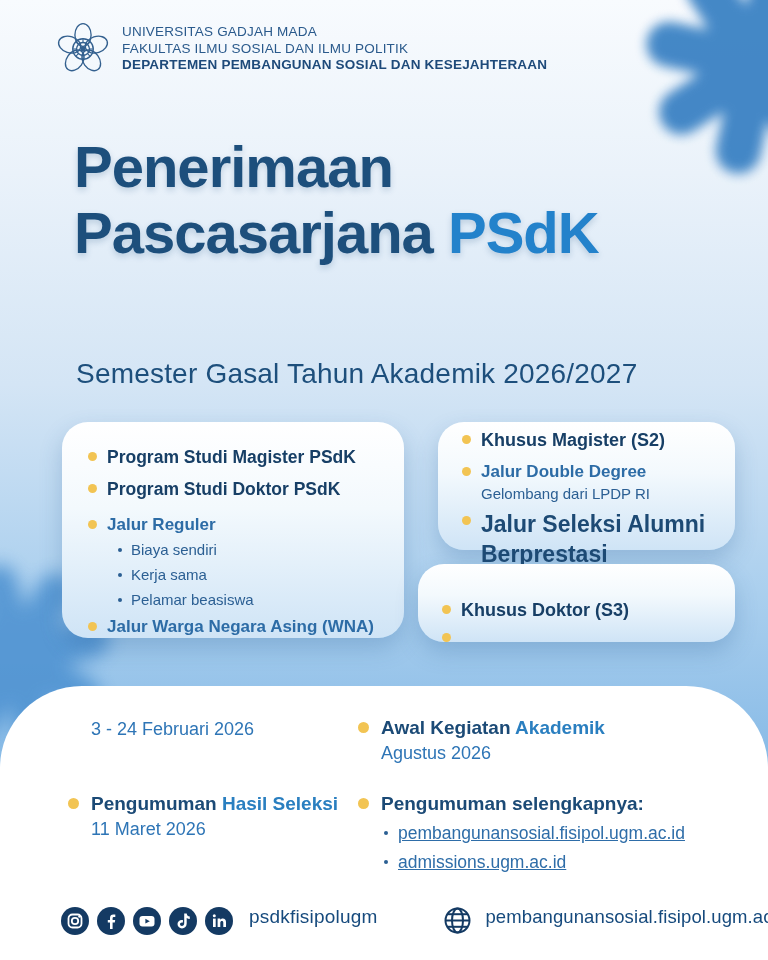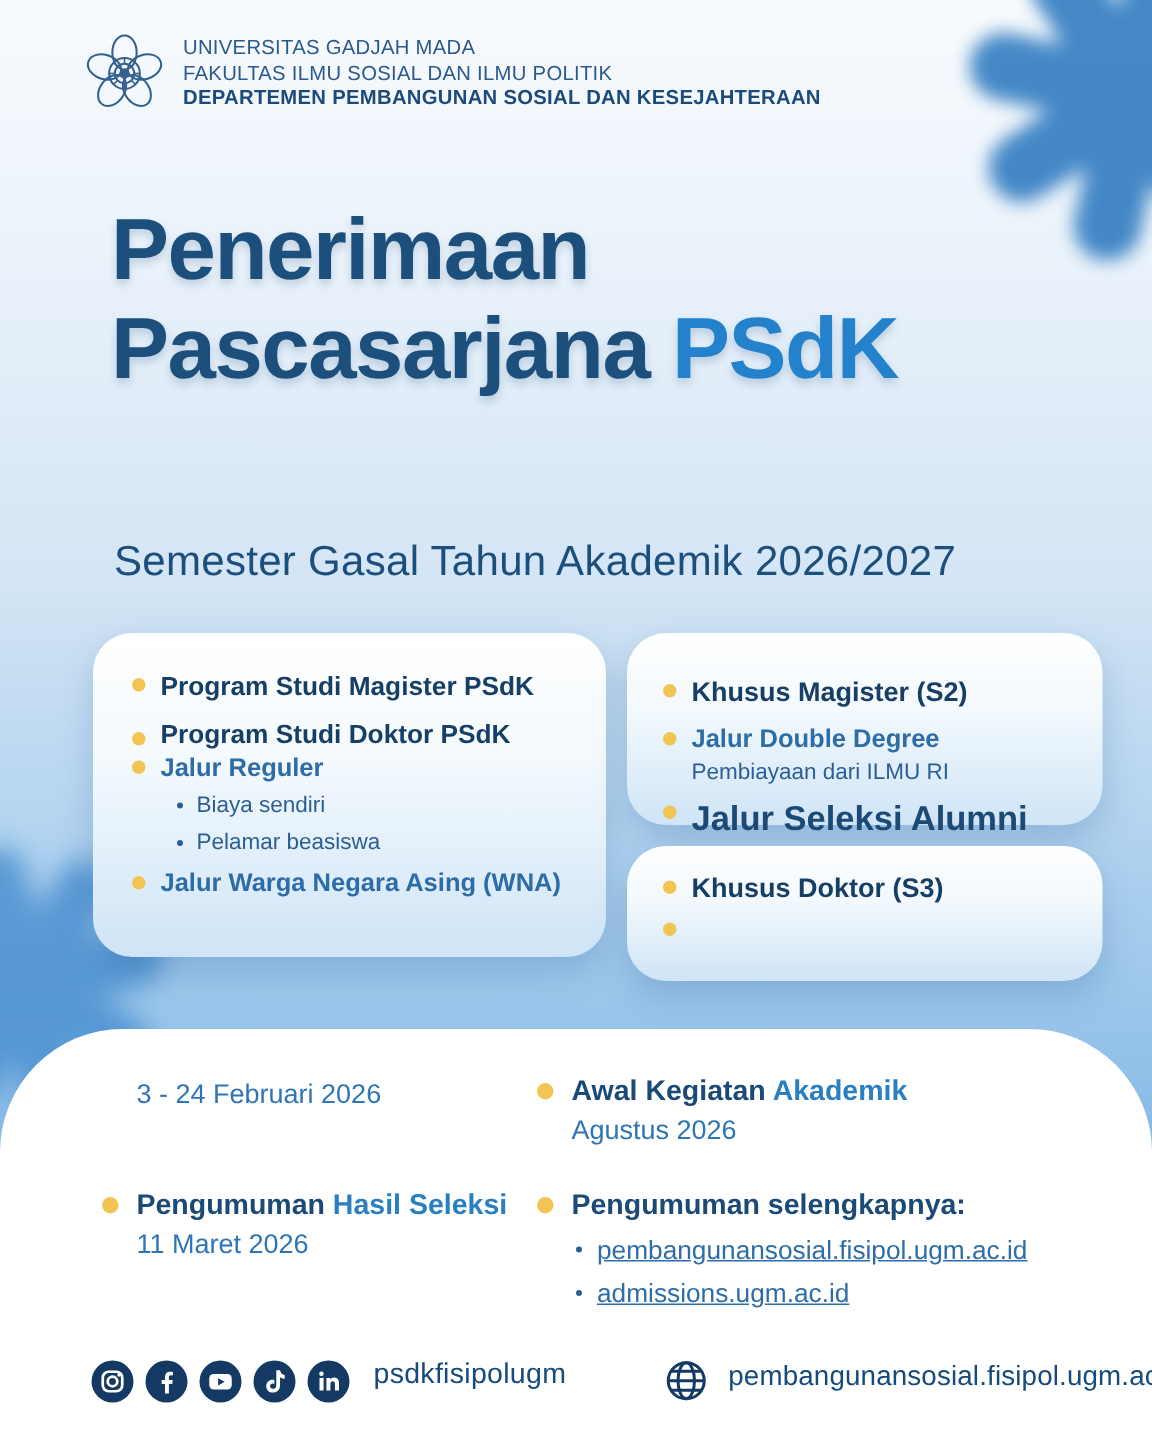--- a/index.html
+++ b/index.html
@@ -23,29 +23,29 @@
          line-height:1.14;color:#1d4f7c;text-shadow:0 3px 6px rgba(30,80,130,.22);}
   .accent{color:#2382cb;}
   .subtitle{position:absolute;top:358px;left:76px;font-size:28px;color:#1d4f7c;letter-spacing:.2px;}
 
   
   .cards{position:absolute;top:422px;left:62px;right:33px;display:flex;gap:14px;}
   .card{border-radius:26px;background:linear-gradient(180deg,#ffffff 0%,#f3f9fd 40%,#cfe4f6 100%);
         box-shadow:0 10px 22px rgba(44,96,150,.25);box-sizing:border-box;}
   .card-left{width:342px;height:216px;padding:24px 24px 12px 26px;}
   .col-right{display:flex;flex-direction:column;gap:14px;flex:1;}
-  .card-magister{height:128px;padding:28px 20px 0 24px;}
-  .card-doktor{height:90px;padding:17px 20px 0 24px;}
+  .card-magister{height:128px;padding:7px 20px 0 24px;margin-left:20px;}
+  .card-doktor{height:78px;padding:35px 20px 0 24px;}
 
   .row{display:flex;align-items:flex-start;gap:10px;}
   .bullet{width:9px;height:9px;border-radius:50%;background:#f2c453;margin-top:6px;flex:none;}
   .b-bold{font-weight:bold;font-size:17.5px;color:#173f66;line-height:1.3;}
   .b-med{font-weight:bold;font-size:17px;color:#2d6ca6;line-height:1.3;}
   .b-med2{font-weight:bold;font-size:23px;color:#1d4a74;line-height:1.3;}
-  .mb10{margin-bottom:9px;} .mb14{align-items:center;} .mb6{margin-bottom:5px;}
+  .mb10{margin-bottom:9px;} .mb14{margin-bottom:13px;} .mb6{margin-bottom:5px;}
   .sublist{margin:4px 0 6px 30px;}
   .subrow{display:flex;align-items:center;gap:9px;margin-bottom:5px;}
   .dot{width:4px;height:4px;border-radius:50%;background:#2b5f93;flex:none;}
   .subtext{font-size:15px;color:#2b5f93;line-height:1.35;}
   .note{font-size:15px;color:#2b5f93;margin:1px 0 5px 19px;line-height:1.35;}
 
   
   .panel{position:absolute;top:686px;left:0;right:0;bottom:0;background:#ffffff;border-radius:82px 82px 0 0;}
   .info-grid{position:absolute;top:30px;left:68px;right:36px;display:grid;
              grid-template-columns:290px auto;column-gap:0;row-gap:27px;}
@@ -140,40 +140,44 @@
       <span class="bullet"></span>
       <span class="b-med">Jalur Reguler</span>
     </div>
     <div class="sublist">
       <div class="subrow">
         <span class="dot"></span>
         <span class="subtext">Biaya sendiri</span>
       </div>
       <div class="subrow">
         <span class="dot"></span>
+        <span class="subtext">Kerja sama</span>
+      </div>
+      <div class="subrow">
+        <span class="dot"></span>
         <span class="subtext">Pelamar beasiswa</span>
       </div>
     </div>
     <div class="row">
       <span class="bullet"></span>
       <span class="b-med">Jalur Warga Negara Asing (WNA)</span>
     </div>
   </div>
 
   <div class="col-right">
     <div class="card card-magister">
       <div class="row mb10">
         <span class="bullet"></span>
         <span class="b-bold" style="font-size:18px">Khusus Magister (S2)</span>
       </div>
       <div class="row">
         <span class="bullet"></span>
         <span class="b-med">Jalur Double Degree</span>
       </div>
-      <div class="note">Pembiayaan dari ILMU RI</div>
+      <div class="note">Gelombang dari LPDP RI</div>
       <div class="row">
         <span class="bullet"></span>
         <span class="b-med2">Jalur Seleksi Alumni Berprestasi</span>
       </div>
     </div>
 
     <div class="card card-doktor">
       <div class="row mb6">
         <span class="bullet"></span>
         <span class="b-bold" style="font-size:18px">Khusus Doktor (S3)</span>

